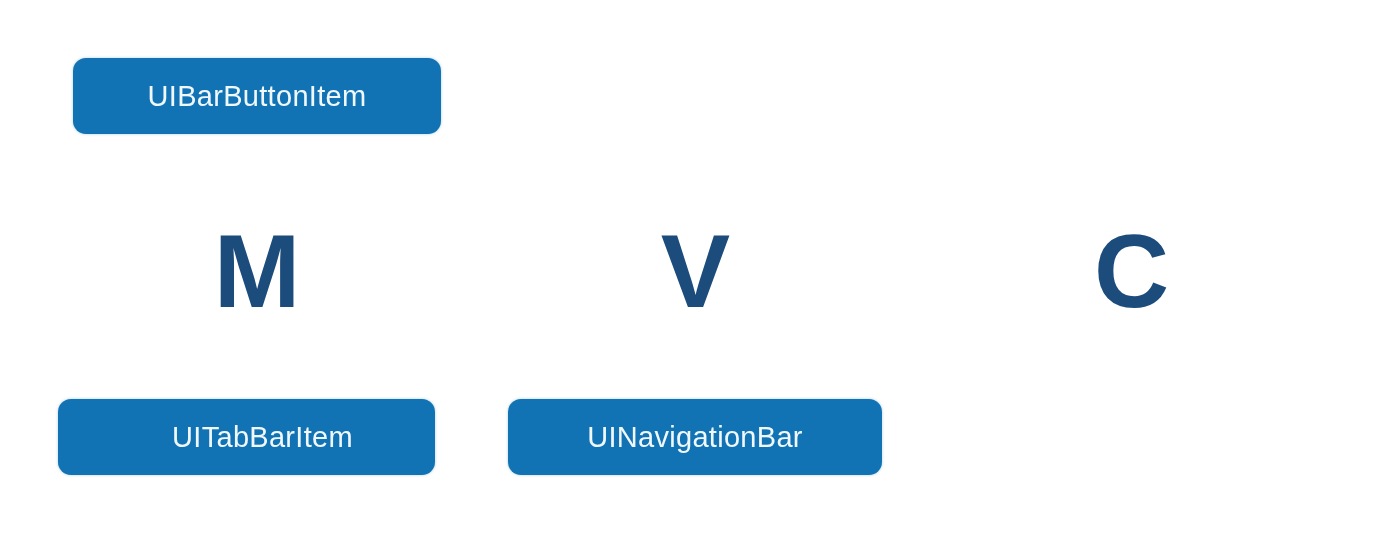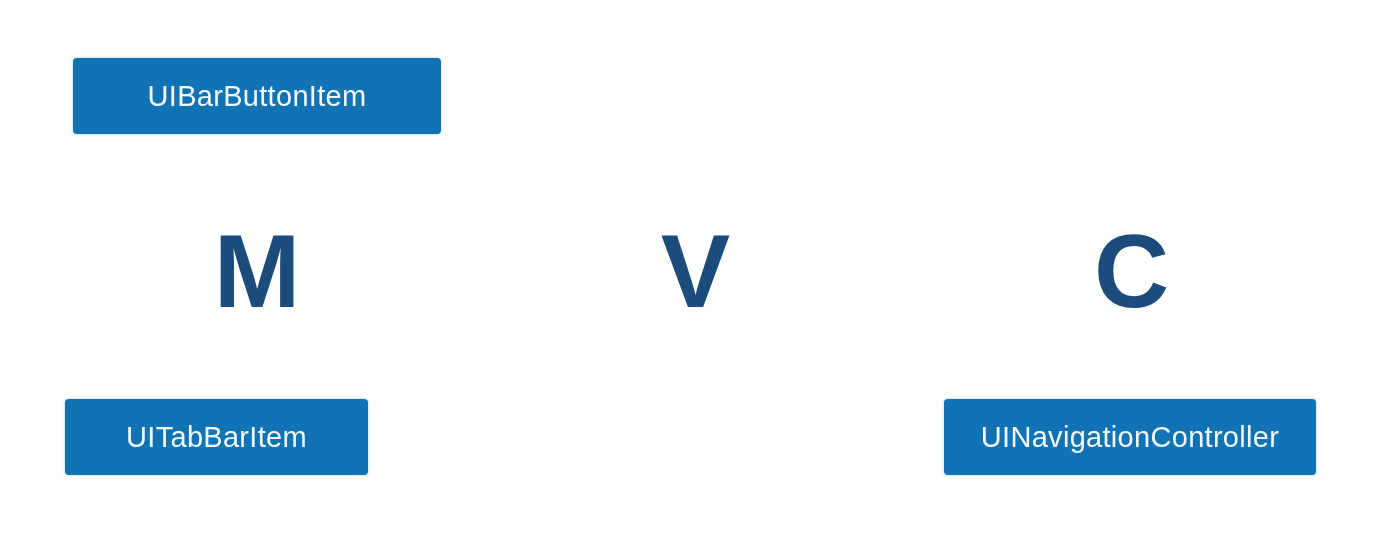--- a/index.html
+++ b/index.html
@@ -12,21 +12,21 @@
     width: 1382px;
     height: 542px;
     background: #ffffff;
     overflow: hidden;
     font-family: "Liberation Sans", sans-serif;
   }
   .node {
     position: absolute;
     height: 76px;
     background: #1173b4;
-    border-radius: 4px;
+    border-radius: 13px;
     display: flex;
     align-items: center;
     justify-content: center;
     color: #f1f8fd;
     font-size: 29px;
     font-weight: 400;
     letter-spacing: 0.3px;
     box-shadow: 0 0 3px rgba(17, 115, 180, 0.35);
   }
   .letter {
@@ -36,21 +36,21 @@
     display: flex;
     align-items: center;
     justify-content: center;
     color: #1b4c7c;
     font-size: 104px;
     font-weight: bold;
     line-height: 1;
   }
   
   .node.top-1    { left: 73px;  top: 58px;  width: 368px; }
-  .node.bottom-1 { left: 65px;  top: 399px; width: 303px; }
+  .node.bottom-1 { left: 58px;  top: 399px; width: 345px; padding-left: 32px; }
   .letter.l-1    { left: 73px;  width: 368px; }
   
   .node.top-2    { left: 508px; top: 58px;  width: 375px; }
   .node.bottom-2 { left: 508px; top: 399px; width: 374px; }
   .letter.l-2    { left: 508px; width: 375px; }
   
   .node.top-3    { left: 946px; top: 58px;  width: 371px; }
   .node.bottom-3 { left: 944px; top: 399px; width: 372px; }
   .letter.l-3    { left: 946px; width: 371px; }
 </style>
@@ -59,15 +59,15 @@
 
 <div class="canvas">
 
   <div class="node top-1">UIBarButtonItem</div>
 
   <div class="letter l-1">M</div>
   <div class="letter l-2">V</div>
   <div class="letter l-3">C</div>
 
   <div class="node bottom-1">UITabBarItem</div>
-  <div class="node bottom-3">UINavigationController</div>
+  <div class="node bottom-2">UINavigationBar</div>
 
 </div>
 
 </body></html>

